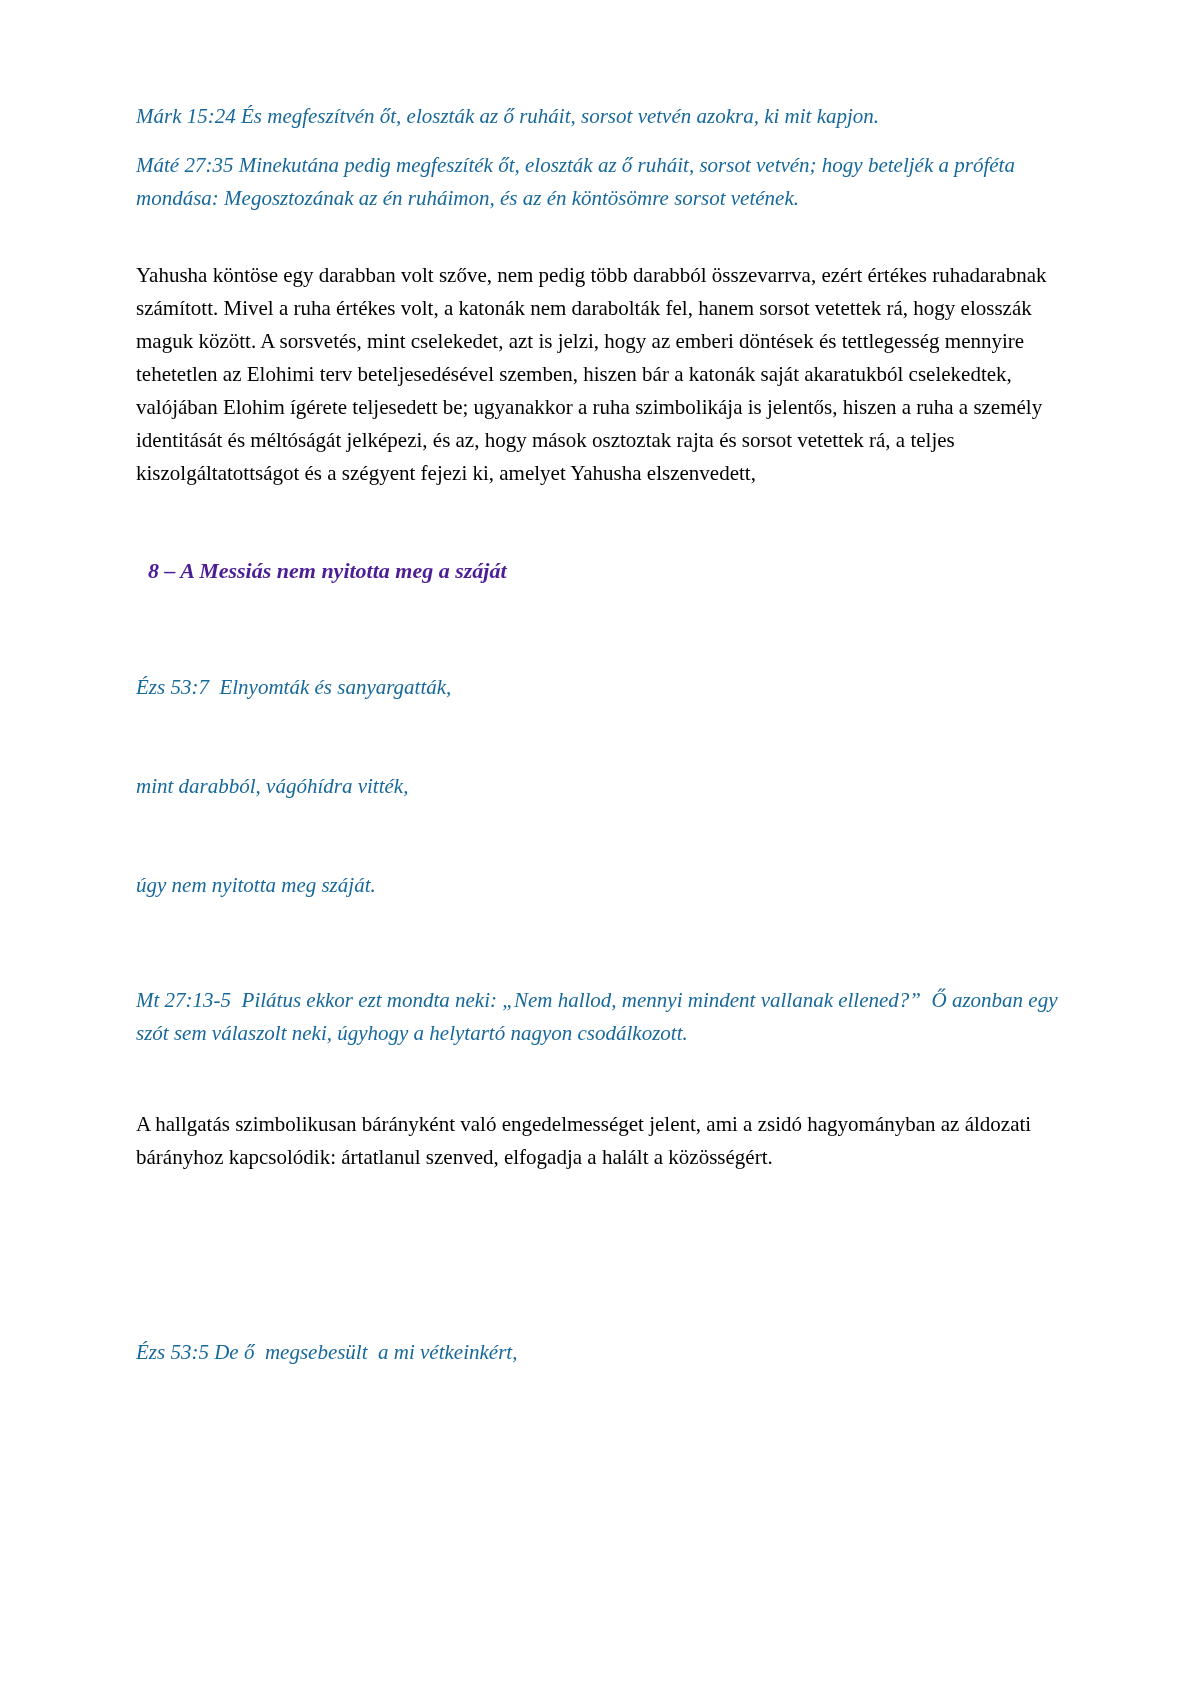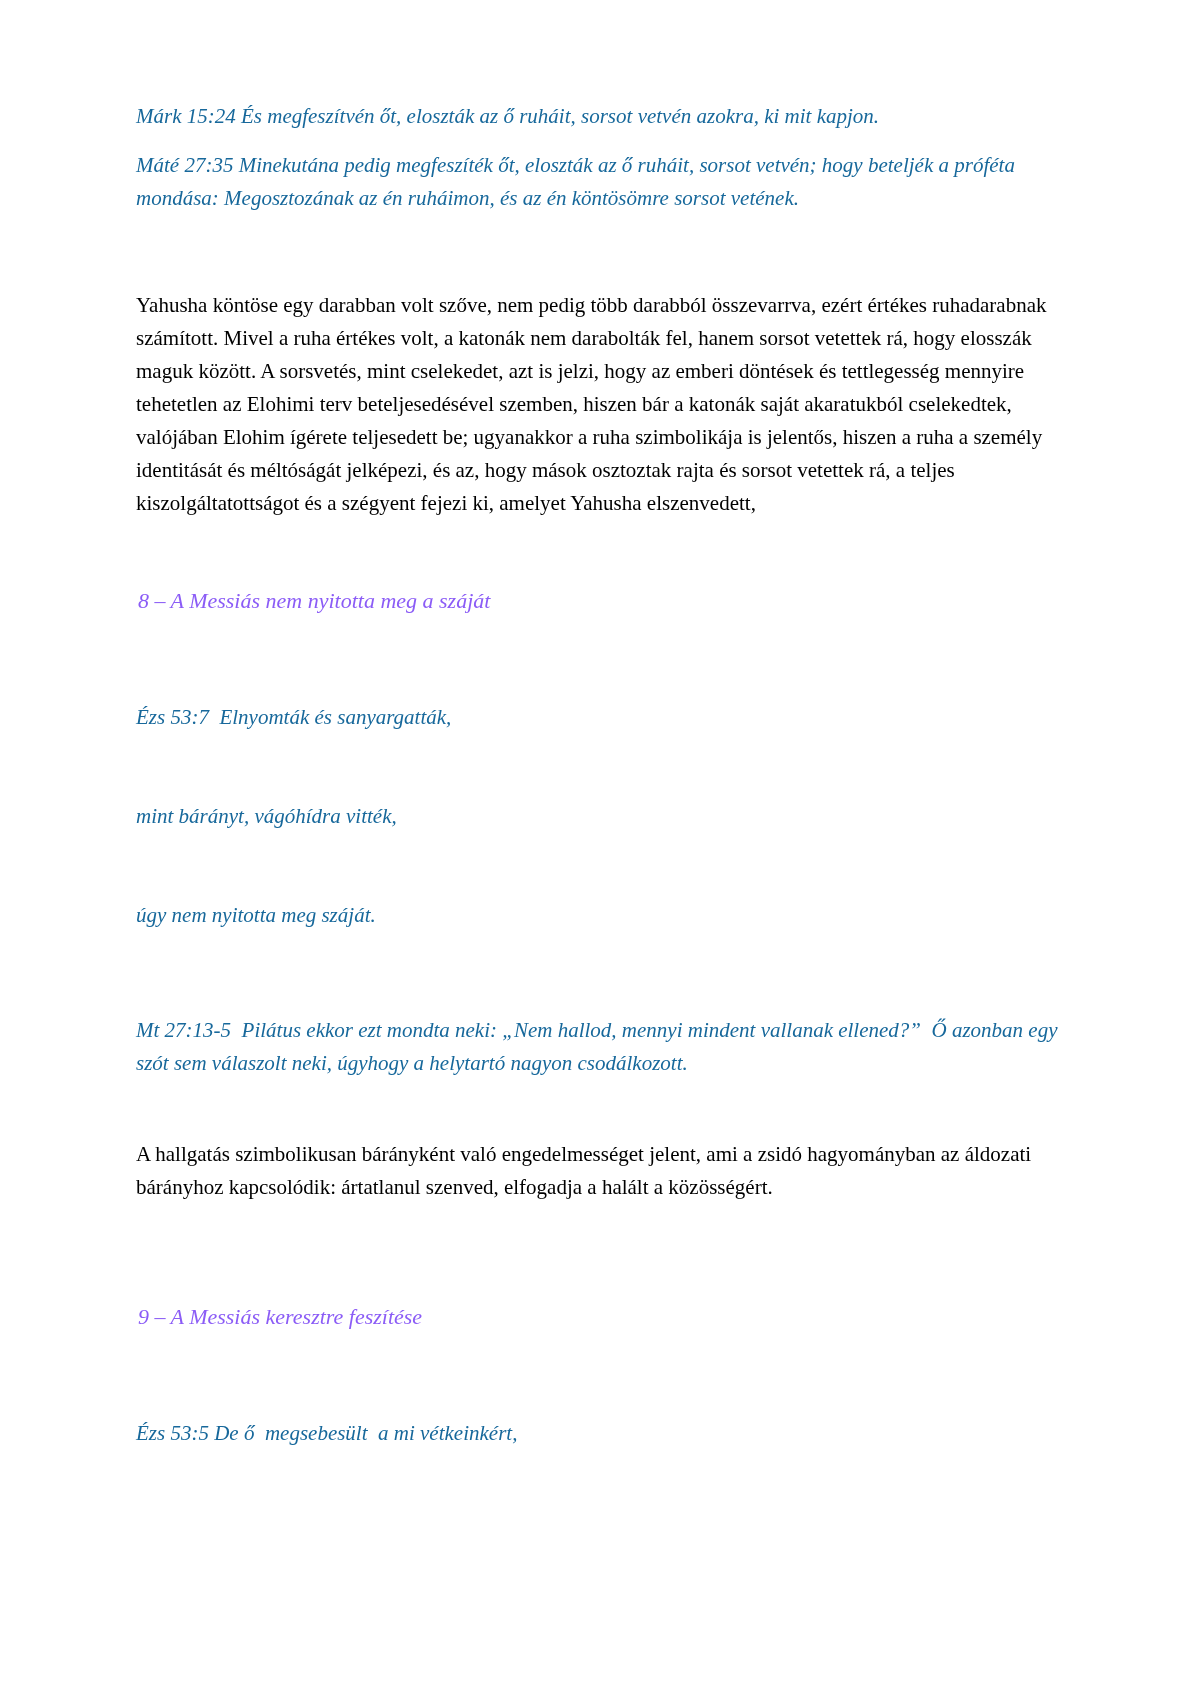--- a/index.html
+++ b/index.html
@@ -32,28 +32,28 @@
     color: #17689b;
     margin: 0;
     white-space: pre-wrap;
   }
   .verse .bold-part {
     font-weight: bold;
   }
   .section-heading {
     font-size: 22px;
     line-height: 33px;
-    font-weight: normal;
+    font-weight: bold;
     font-style: italic;
-    color: #8b5cf6;
-    margin: 2px;
+    color: #4c1d95;
+    margin: 12px;
   }
   
   .m-verse-top      { margin-bottom: 16px; }
-  .m-verse-big-gap  { margin-bottom: 74px; }
+  .m-verse-big-gap  { margin-bottom: 44px; }
   .m-para-to-head   { margin-bottom: 64px; }
   .m-head-to-verse  { margin-bottom: 18px; }
   .m-verse-block    { margin-bottom: 16px; }
   .m-verse-to-para  { margin-bottom: 58px; }
   .m-para-to-head2  { margin-bottom: 96px; }
   .m-verse-to-vrs   { margin-bottom: 16px; }
 </style>
 </head>
 <body>
 
@@ -62,29 +62,28 @@
   <p class="verse m-verse-top">Márk 15:24 És megfeszítvén őt, eloszták az ő ruháit, sorsot vetvén azokra, ki mit kapjon.</p>
 
   <p class="verse m-verse-big-gap">Máté 27:35 Minekutána pedig megfeszíték őt, eloszták az ő ruháit, sorsot vetvén; hogy beteljék a próféta mondása: Megosztozának az én ruháimon, és az én köntösömre sorsot vetének.</p>
 
   <p class="body-text m-para-to-head">Yahusha köntöse egy darabban volt szőve, nem pedig több darabból összevarrva, ezért értékes ruhadarabnak számított. Mivel a ruha értékes volt, a katonák nem darabolták fel, hanem sorsot vetettek rá, hogy elosszák maguk között. A sorsvetés, mint cselekedet, azt is jelzi, hogy az emberi döntések és tettlegesség mennyire tehetetlen az Elohimi terv beteljesedésével szemben, hiszen bár a katonák saját akaratukból cselekedtek, valójában Elohim ígérete teljesedett be; ugyanakkor a ruha szimbolikája is jelentős, hiszen a ruha a személy identitását és méltóságát jelképezi, és az, hogy mások osztoztak rajta és sorsot vetettek rá, a teljes kiszolgáltatottságot és a szégyent fejezi ki, amelyet Yahusha elszenvedett,</p>
 
   <h2 class="section-heading m-head-to-verse">8 – A Messiás nem nyitotta meg a száját</h2>
 
   <div class="verse m-verse-block">
     <div>Ézs 53:7  Elnyomták és sanyargatták,</div>
-    <div>mint bárányt, vágóhídra vitték,</div>
+    <div>mint darabból, vágóhídra vitték,</div>
     <div>úgy nem nyitotta meg száját.</div>
   </div>
 
   <p class="verse m-verse-to-para">Mt 27:13-5  Pilátus ekkor ezt mondta neki: „Nem hallod, mennyi mindent vallanak ellened?”  Ő azonban egy szót sem válaszolt neki, úgyhogy a helytartó nagyon csodálkozott.</p>
 
   <p class="body-text m-para-to-head2">A hallgatás szimbolikusan bárányként való engedelmességet jelent, ami a zsidó hagyományban az áldozati bárányhoz kapcsolódik: ártatlanul szenved, elfogadja a halált a közösségért.</p>
 
-  <h2 class="section-heading m-head-to-verse">9 – A Messiás keresztre feszítése</h2>
 
   <div class="verse m-verse-to-vrs">
     <div>Ézs 53:5 De ő  megsebesült  a mi vétkeinkért,</div>
     
     
     
   </div>
 
 </div>
 

